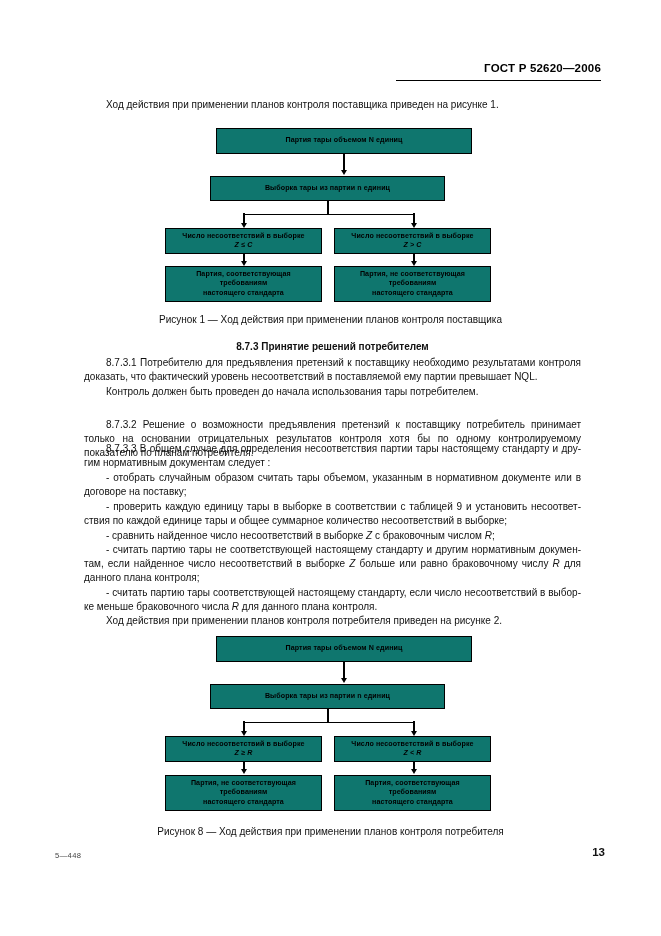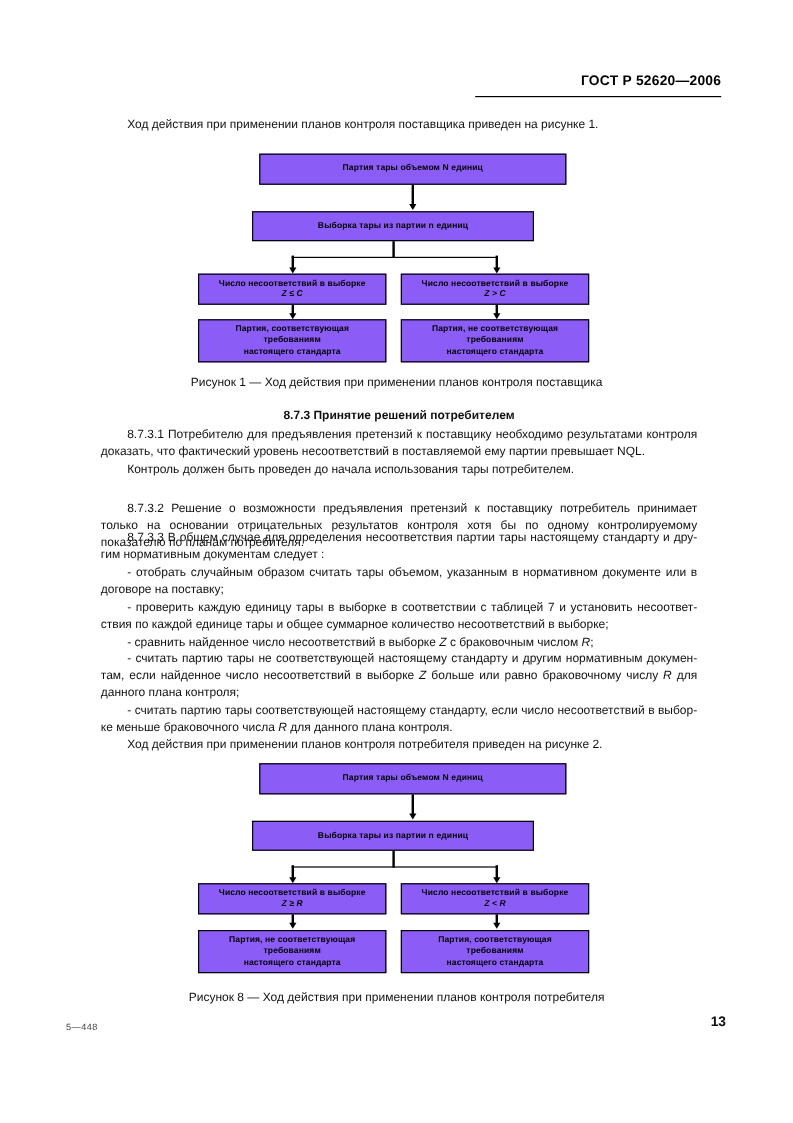--- a/index.html
+++ b/index.html
@@ -68,21 +68,21 @@
   
   .chart {
     position: absolute;
     left: 0;
     width: 661px;
   }
   .fbox {
     position: absolute;
     box-sizing: border-box;
     border: 1.6px solid #000;
-    background: #8b5cf6;
+    background: #0f766e;
     display: flex;
     align-items: center;
     justify-content: center;
     text-align: center;
     font-size: 7.1px;
     font-weight: bold;
     line-height: 9.4px;
     color: #000;
     letter-spacing: 0.1px;
     padding: 1px 3px;
@@ -190,21 +190,21 @@
   <div class="body-text indent" style="top:356px;">8.7.3.1 Потребителю для предъявления претензий к поставщику необходимо результатами контроля доказать, что фактический уровень несоответствий в поставляемой ему партии превышает NQL.</div>
 
   <div class="body-text indent" style="top:385px;">Контроль должен быть проведен до начала использования тары потребителем.</div>
 
   <div class="body-text indent" style="top:418px;">8.7.3.2 Решение о возможности предъявления претензий к поставщику потребитель принимает только на  основании отрицательных результатов контроля хотя бы по одному контролируемому показателю по планам потребителя.</div>
 
   <div class="body-text indent" style="top:442px;">8.7.3.3 В общем случае для определения несоответствия  партии тары настоящему стандарту и дру-гим нормативным документам следует :</div>
 
   <div class="body-text indent" style="top:471px;">- отобрать случайным образом считать тары объемом, указанным в нормативном документе или в договоре на поставку;</div>
 
-  <div class="body-text indent" style="top:500px;">- проверить каждую единицу тары в выборке в соответствии с таблицей 7  и установить несоответ-ствия по каждой единице тары и общее суммарное количество несоответствий в выборке;</div>
+  <div class="body-text indent" style="top:500px;">- проверить каждую единицу тары в выборке в соответствии с таблицей 9  и установить несоответ-ствия по каждой единице тары и общее суммарное количество несоответствий в выборке;</div>
 
   <div class="body-text indent" style="top:543px;"><span>- считать партию тары не соответствующей настоящему стандарту и другим нормативным докумен-там, если найденное число несоответствий в выборке </span><span class="ital">Z</span><span> больше или равно браковочному числу </span><span class="ital">R</span><span> для данного плана контроля;</span></div>
 
   <div class="body-text indent" style="top:529px;"><span>- сравнить найденное число несоответствий в выборке </span><span class="ital">Z</span><span> с браковочным числом </span><span class="ital">R</span><span>;</span></div>
 
   <div class="body-text indent" style="top:586px;"><span>- считать партию тары  соответствующей настоящему стандарту, если  число несоответствий в выбор-ке   меньше браковочного числа </span><span class="ital">R</span><span> для данного плана контроля.</span></div>
 
   <div class="body-text indent" style="top:614px;">Ход действия при применении планов контроля потребителя приведен на рисунке 2.</div>
 
   <div class="chart" style="top:0;">

